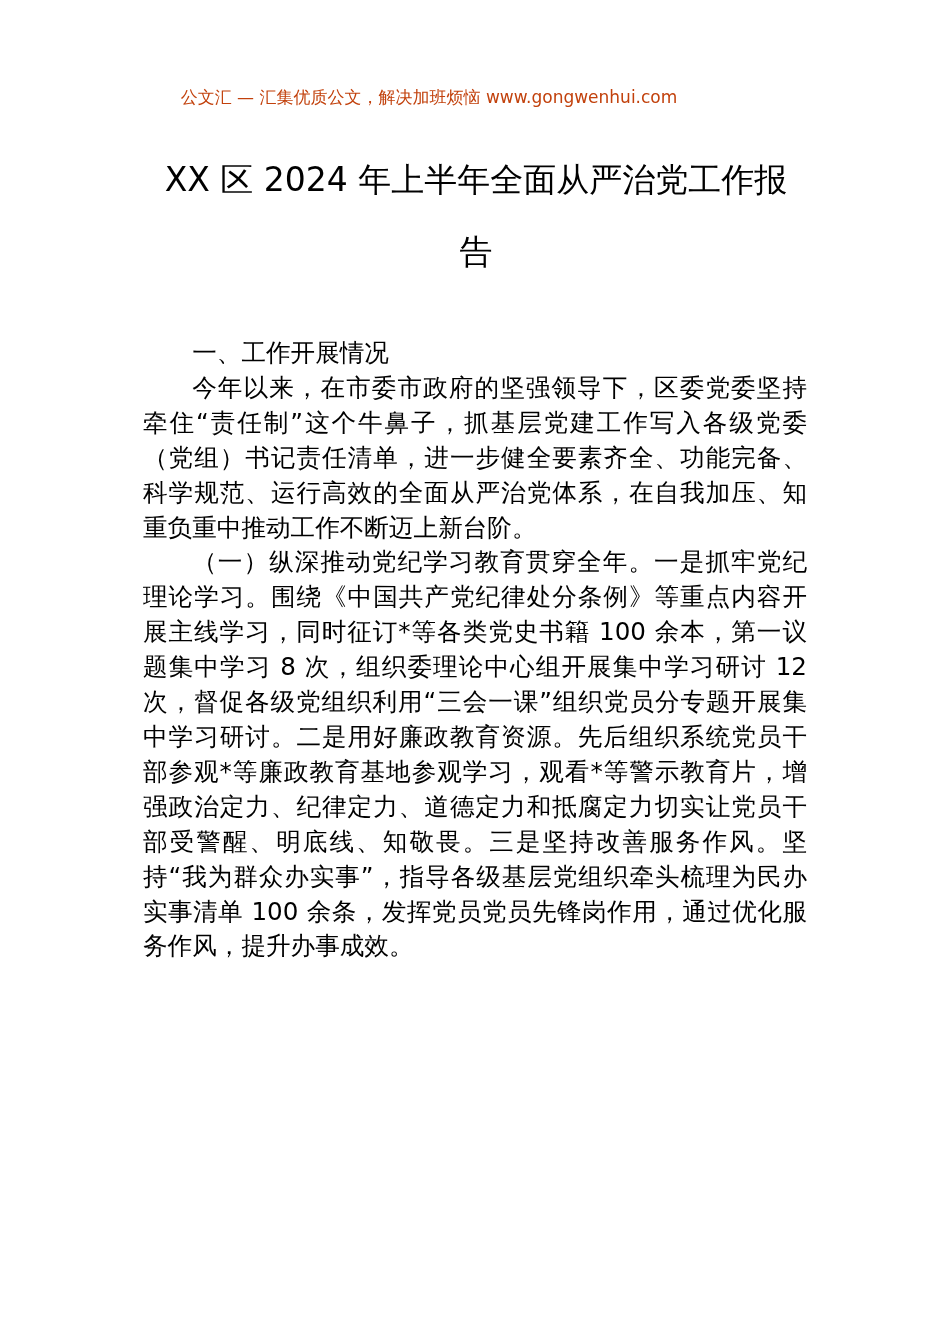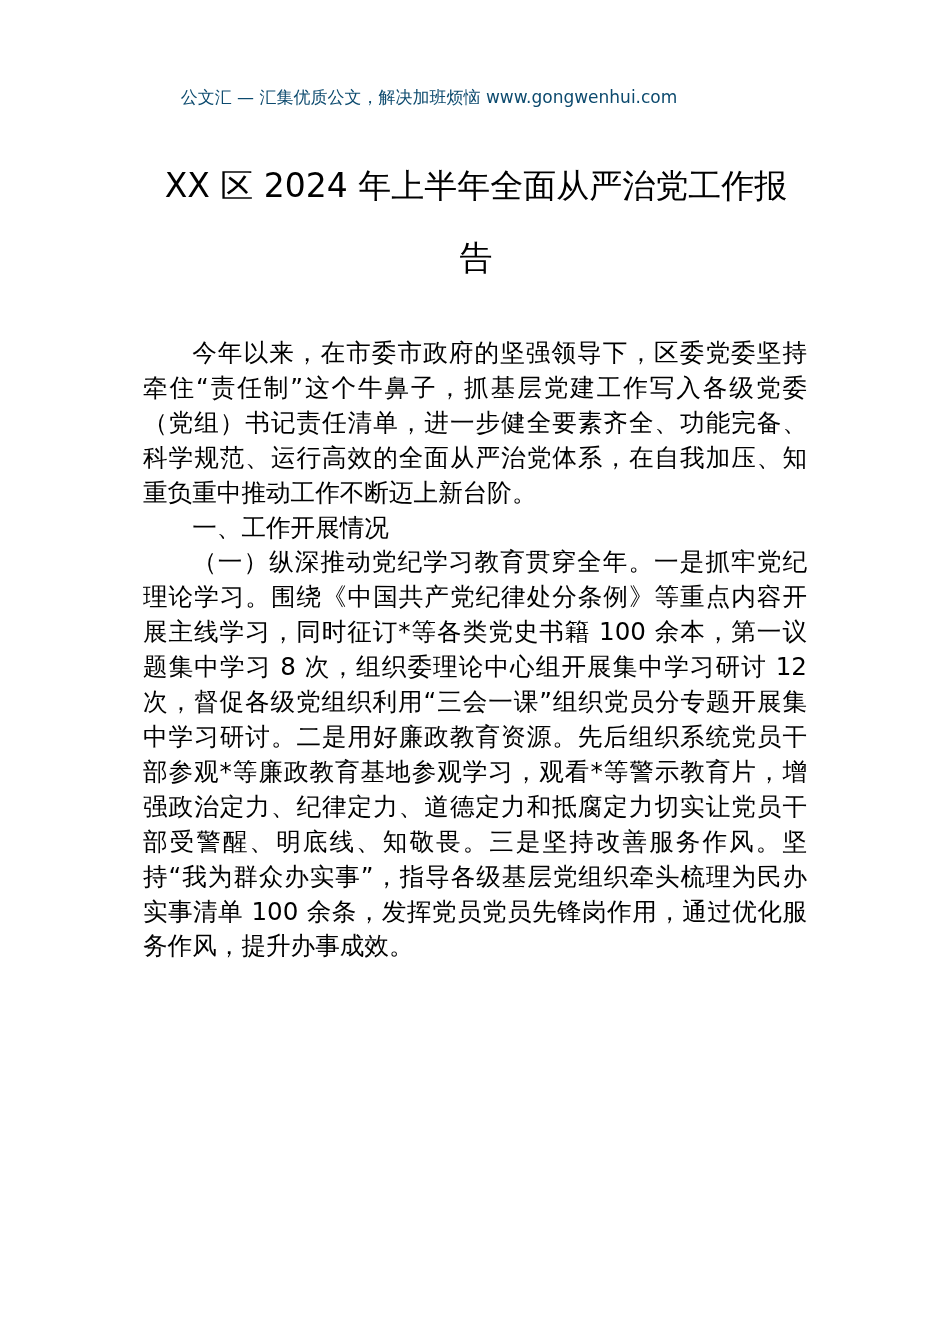--- a/index.html
+++ b/index.html
@@ -16,27 +16,27 @@
       color: #000000;
     }
     .header-banner {
       position: absolute;
       top: 86px;
       left: 0;
       width: 858px;
       text-align: center;
       font-family: "DejaVu Sans", "Liberation Sans", sans-serif;
       font-size: 17px;
-      color: #0c4a6e;
+      color: #c2410c;
       letter-spacing: 0px;
       white-space: nowrap;
     }
     .title {
       position: absolute;
-      top: 150px;
+      top: 144px;
       left: 140px;
       width: 672px;
       text-align: center;
       font-family: "DejaVu Sans", "Liberation Serif", sans-serif;
       font-size: 33px;
       line-height: 72px;
       color: #000;
     }
     .body-text {
       position: absolute;
@@ -58,16 +58,16 @@
 <body>
 
 <div class="header-banner">公文汇 — 汇集优质公文，解决加班烦恼 www.gongwenhui.com</div>
 
 <div class="title">
   <div>XX 区 2024 年上半年全面从严治党工作报</div>
   <div>告</div>
 </div>
 
 <div class="body-text">
+  <p>一、工作开展情况</p>
   <p>今年以来，在市委市政府的坚强领导下，区委党委坚持牵住“责任制”这个牛鼻子，抓基层党建工作写入各级党委（党组）书记责任清单，进一步健全要素齐全、功能完备、科学规范、运行高效的全面从严治党体系，在自我加压、知重负重中推动工作不断迈上新台阶。</p>
-  <p>一、工作开展情况</p>
   <p>（一）纵深推动党纪学习教育贯穿全年。一是抓牢党纪理论学习。围绕《中国共产党纪律处分条例》等重点内容开展主线学习，同时征订*等各类党史书籍 100 余本，第一议题集中学习 8 次，组织委理论中心组开展集中学习研讨 12 次，督促各级党组织利用“三会一课”组织党员分专题开展集中学习研讨。二是用好廉政教育资源。先后组织系统党员干部参观*等廉政教育基地参观学习，观看*等警示教育片，增强政治定力、纪律定力、道德定力和抵腐定力切实让党员干部受警醒、明底线、知敬畏。三是坚持改善服务作风。坚持“我为群众办实事”，指导各级基层党组织牵头梳理为民办实事清单 100 余条，发挥党员党员先锋岗作用，通过优化服务作风，提升办事成效。</p>
 </div>
 
 </body></html>

